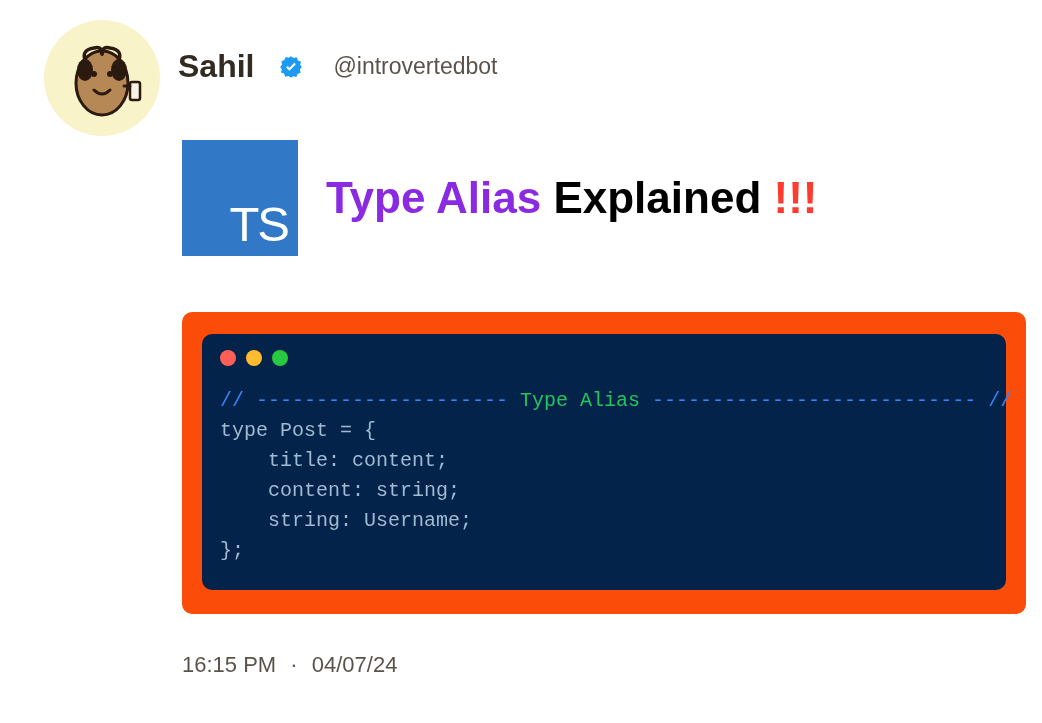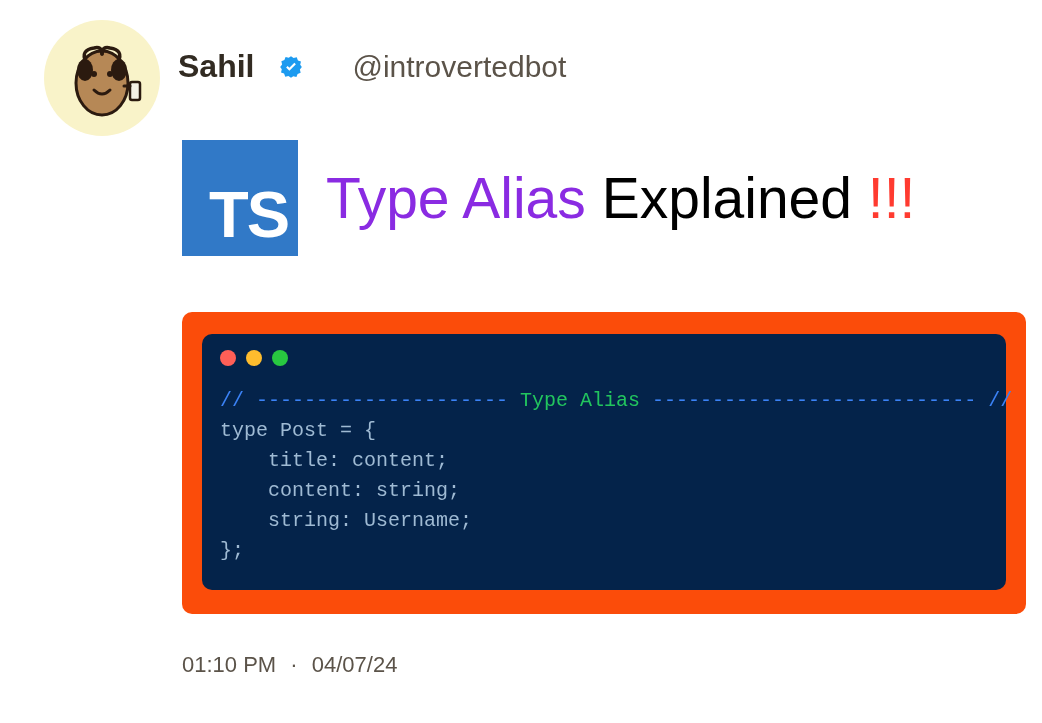--- a/index.html
+++ b/index.html
@@ -44,52 +44,52 @@
       font-size: 32px;
       font-weight: 800;
       color: #322b22;
     }
     .verified {
       width: 26px;
       height: 26px;
       display: inline-flex;
     }
     .handle {
-      font-size: 30px;
+      font-size: 23px;
       color: #5b5349;
-      margin-left: 24px;
+      margin-left: 5px;
     }
     .content {
       margin-left: 138px;
       margin-top: -16px;
     }
     .title-row {
       display: flex;
       align-items: center;
       gap: 28px;
       margin-top: 20px;
     }
     .ts-badge {
       width: 116px;
       height: 116px;
       background: #3179c7;
       display: flex;
       align-items: flex-end;
       justify-content: flex-end;
       padding: 8px 10px 4px 0;
       color: #ffffff;
-      font-weight: 700;
-      font-size: 65px;
+      font-weight: 400;
+      font-size: 49px;
       font-family: Arial, Helvetica, sans-serif;
       letter-spacing: -2px;
       flex-shrink: 0;
     }
     .title {
-      font-size: 57px;
-      font-weight: 400;
+      font-size: 44px;
+      font-weight: 700;
       color: #000;
       line-height: 1.1;
     }
     .title .purple { color: #8a2be2; }
     .title .red { color: #ff3b30; }
     .code-card {
       margin-top: 56px;
       background: #fb4c0a;
       border-radius: 10px;
       padding: 22px 20px 24px 20px;
@@ -175,19 +175,19 @@
         <div class="code-line"><span class="c-comment">// ---------------------</span><span class="c-banner"> Type Alias </span><span class="c-comment">--------------------------- //</span></div>
         <div class="code-line">type Post = {</div>
         <div class="code-line">    title: content;</div>
         <div class="code-line">    content: string;</div>
         <div class="code-line">    string: Username;</div>
         <div class="code-line">};</div>
       </div>
     </div>
 
     <div class="footer">
-      <span>01:10 PM</span>
+      <span>16:15 PM</span>
       <span class="sep">·</span>
       <span>04/07/24</span>
     </div>
   </div>
 
 </div>
 
 </body></html>

